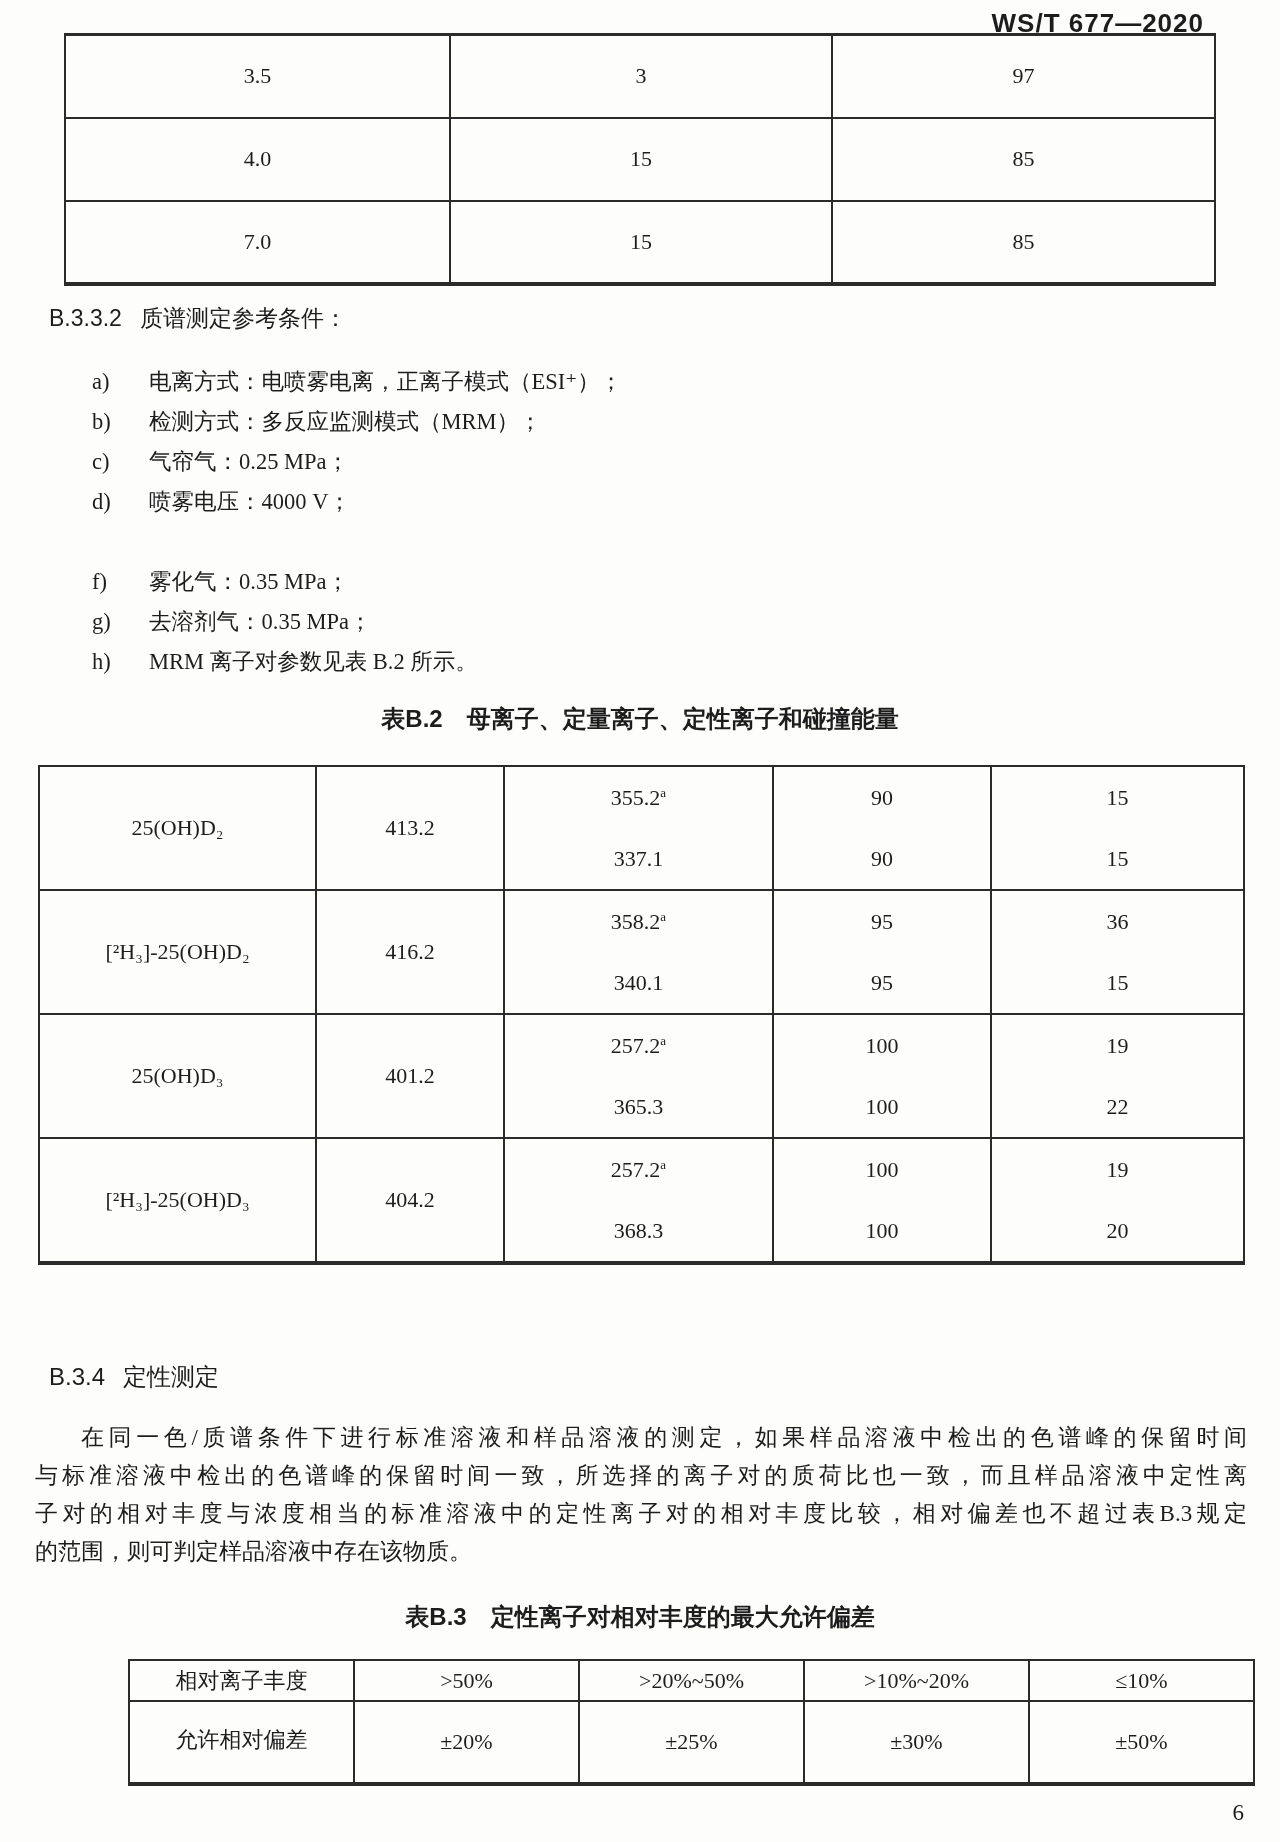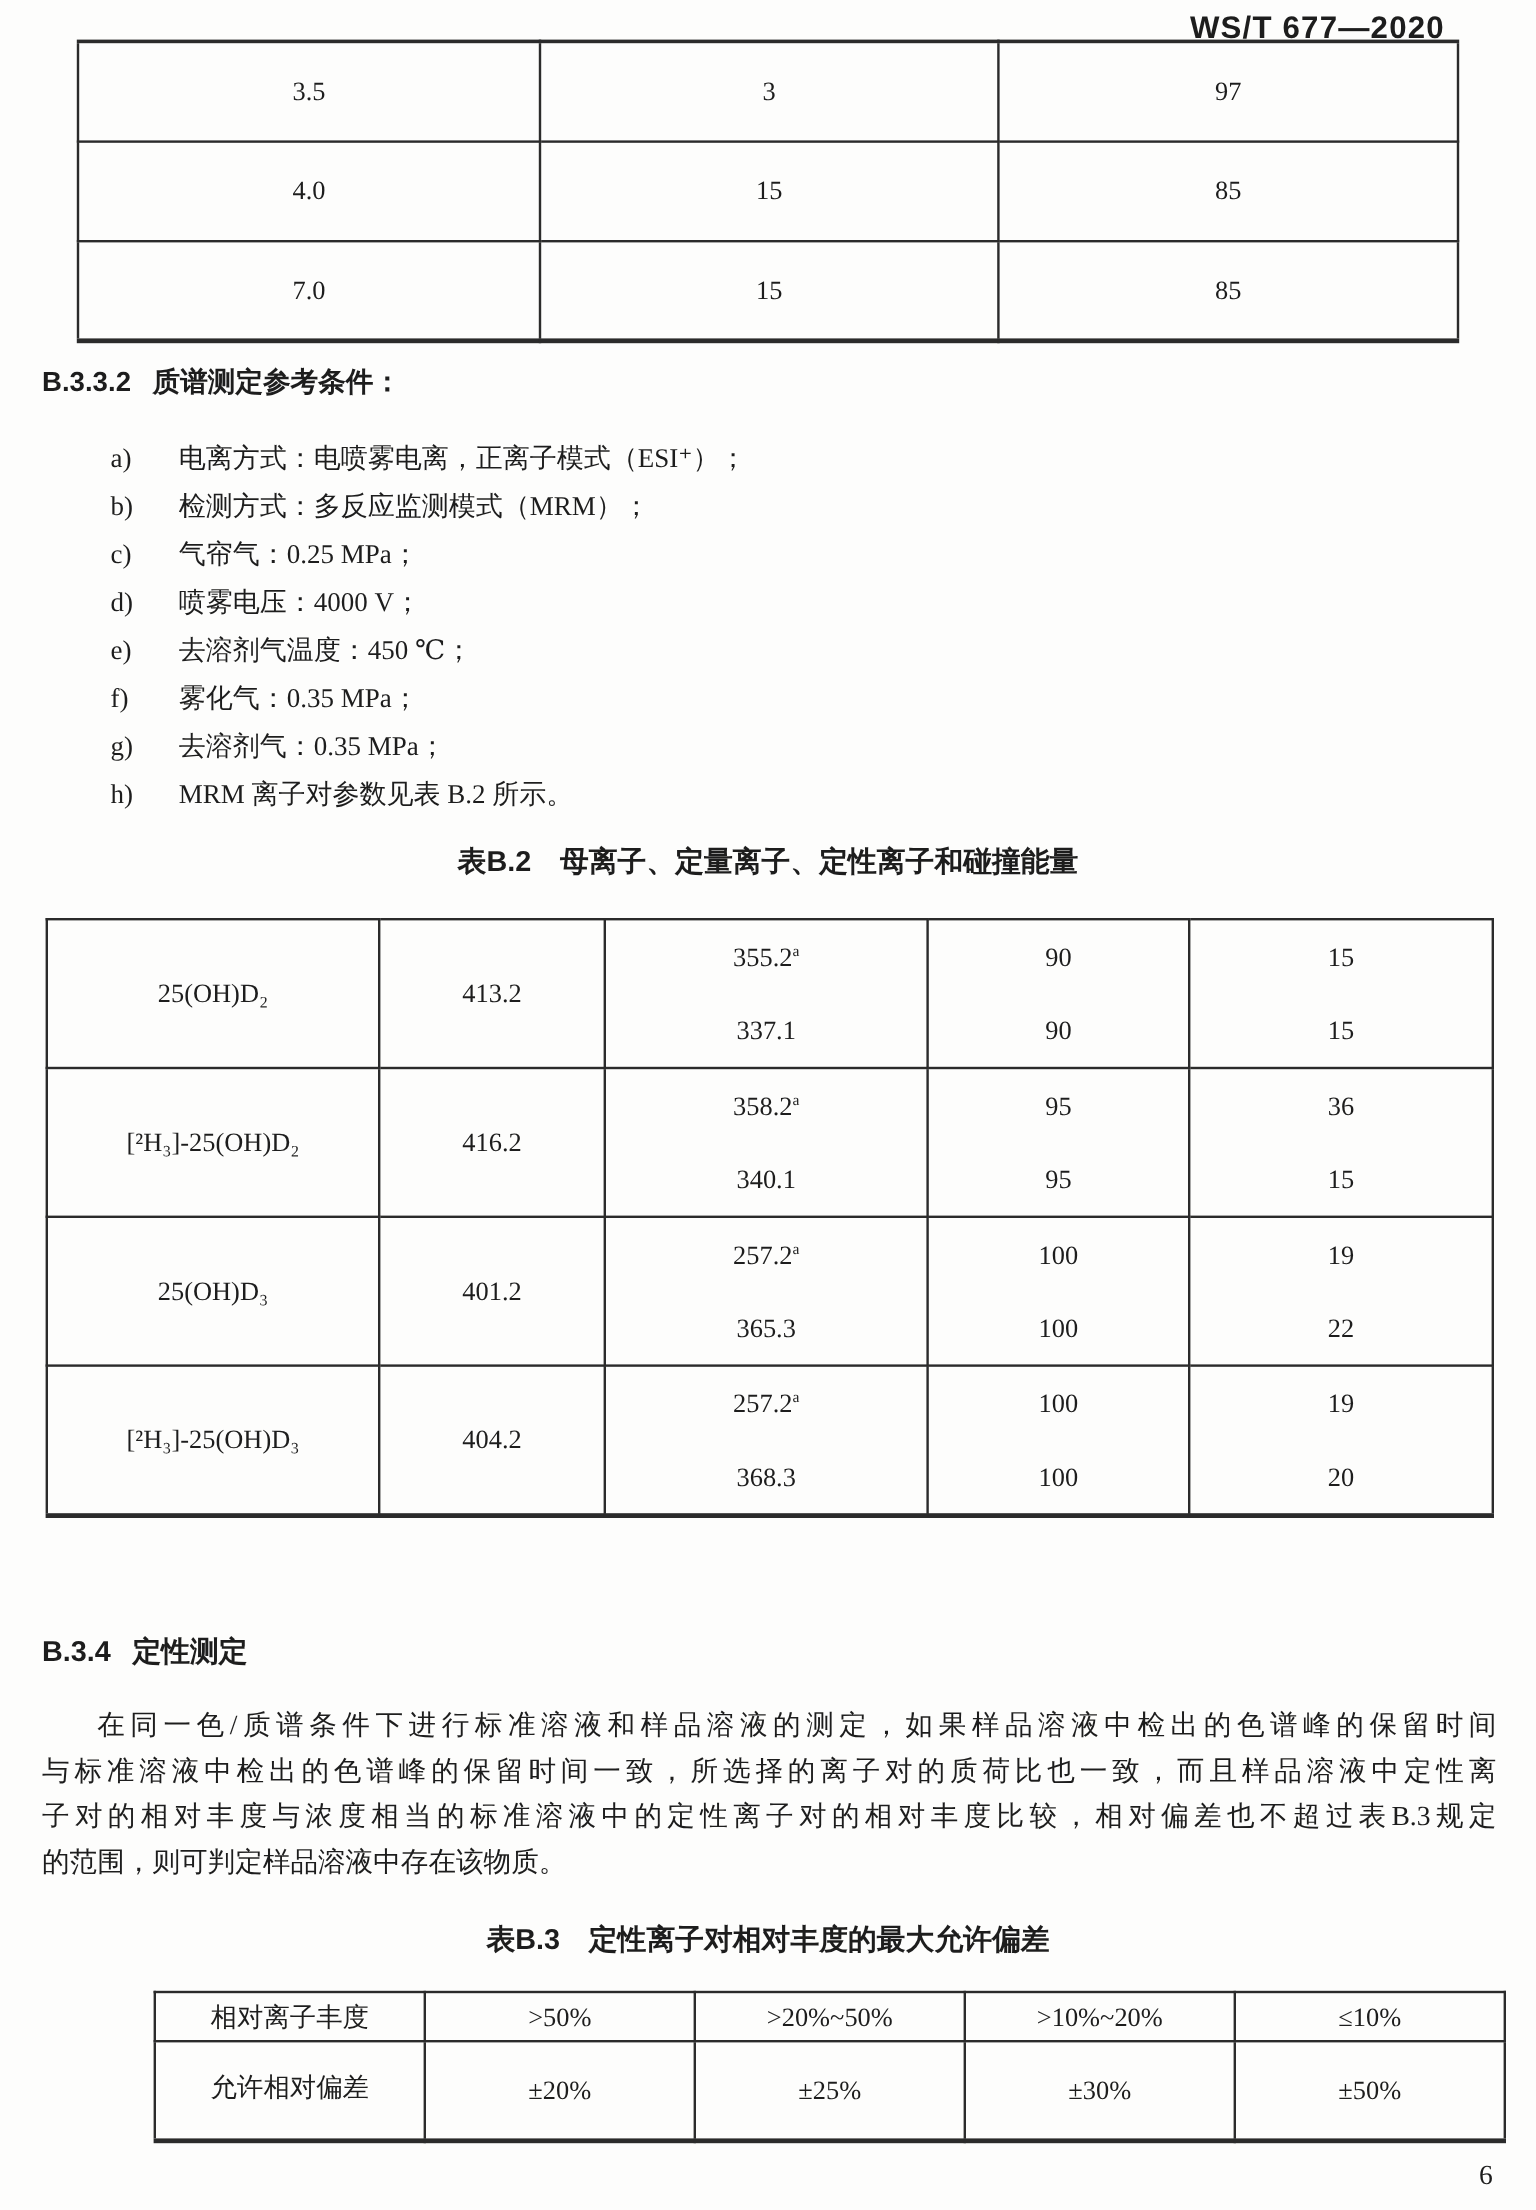--- a/index.html
+++ b/index.html
@@ -42,22 +42,22 @@
   .half{height:61px;line-height:61px;}
   sup.mk{font-size:13px;line-height:0;}
   td.foot-cell{text-align:left !important;padding-left:55px !important;font-size:21px;}
   
   table.tbl-b3{left:92px;top:1659px;width:1125px;border-bottom:4px solid var(--line);margin-left:36px;}
   table.tbl-b3 tr.r1{height:41px;}
   table.tbl-b3 tr.r2{height:83px;}
   table.tbl-b3 td.lab-top{vertical-align:top;padding-top:23px;}
   
   .h-num-line{
-    position:absolute;left:35px;height:34px;line-height:34px;
-    font-family:var(--sans);font-weight:700;font-size:23px;
+    position:absolute;left:49px;height:34px;line-height:34px;
+    font-family:var(--sans);font-weight:400;font-size:23px;
   }
   .h-num{margin-right:18px;}
   #h332{top:301px;}
   #h34{top:1360px;font-size:24px;}
   .caption{
     position:absolute;left:0;width:1280px;height:30px;line-height:30px;
     text-align:center;font-family:var(--sans);font-weight:700;font-size:24px;
   }
   #cap-b2{top:704px;}
   #cap-b3{top:1602px;}
@@ -120,23 +120,20 @@
     <span class="li-label">a)</span><span>电离方式：电喷雾电离，正离子模式（ESI⁺）；</span>
   </div>
   <div class="list-item" style="top:402px">
     <span class="li-label">b)</span><span>检测方式：多反应监测模式（MRM）；</span>
   </div>
   <div class="list-item" style="top:442px">
     <span class="li-label">c)</span><span>气帘气：0.25 MPa；</span>
   </div>
   <div class="list-item" style="top:482px">
     <span class="li-label">d)</span><span>喷雾电压：4000 V；</span>
-  </div>
-  <div class="list-item" style="top:522px">
-    <span class="li-label">e)</span><span>去溶剂气温度：450 ℃；</span>
   </div>
   <div class="list-item" style="top:562px">
     <span class="li-label">f)</span><span>雾化气：0.35 MPa；</span>
   </div>
   <div class="list-item" style="top:602px">
     <span class="li-label">g)</span><span>去溶剂气：0.35 MPa；</span>
   </div>
   <div class="list-item" style="top:642px">
     <span class="li-label">h)</span><span>MRM 离子对参数见表 B.2 所示。</span>
   </div>

